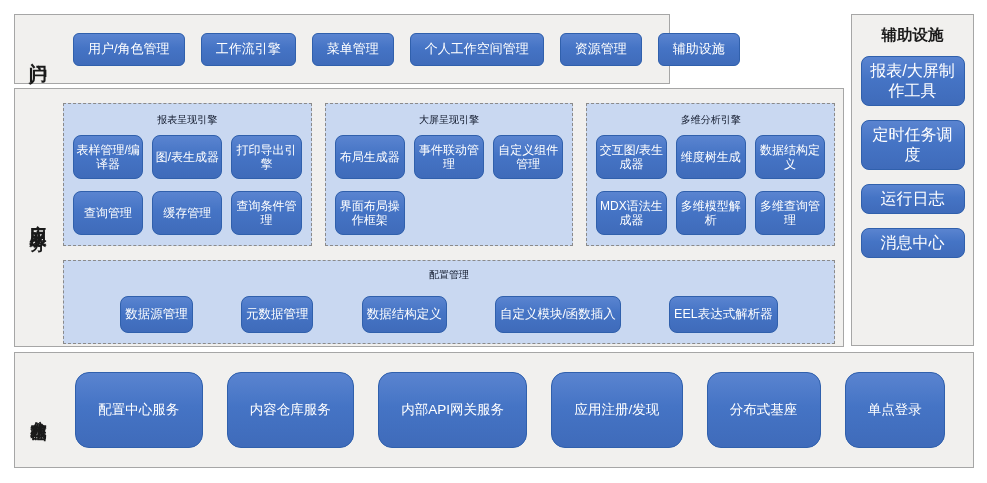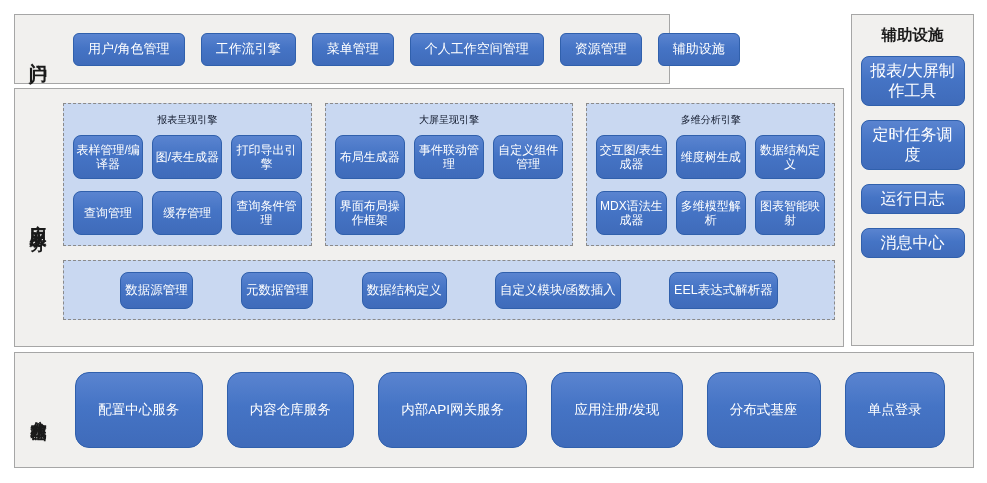--- a/index.html
+++ b/index.html
@@ -161,27 +161,28 @@
               <div class="node engine-node">交互图/表生成器</div>
 
               <div class="node engine-node">维度树生成</div>
 
               <div class="node engine-node">数据结构定义</div>
 
               <div class="node engine-node">MDX语法生成器</div>
 
               <div class="node engine-node">多维模型解析</div>
 
-              <div class="node engine-node">图表智能映射</div>
+              <div class="node engine-node">多维查询管理</div>
             </div>
         </div>
 
       </div>
 
       <div class="group config-group">
+        <div class="group-title">配置管理</div>
         <div class="config-row">
 
             <div class="node config-node">数据源管理</div>
 
             <div class="node config-node">元数据管理</div>
 
             <div class="node config-node">数据结构定义</div>
 
             <div class="node config-node">自定义模块/函数插入</div>
 

